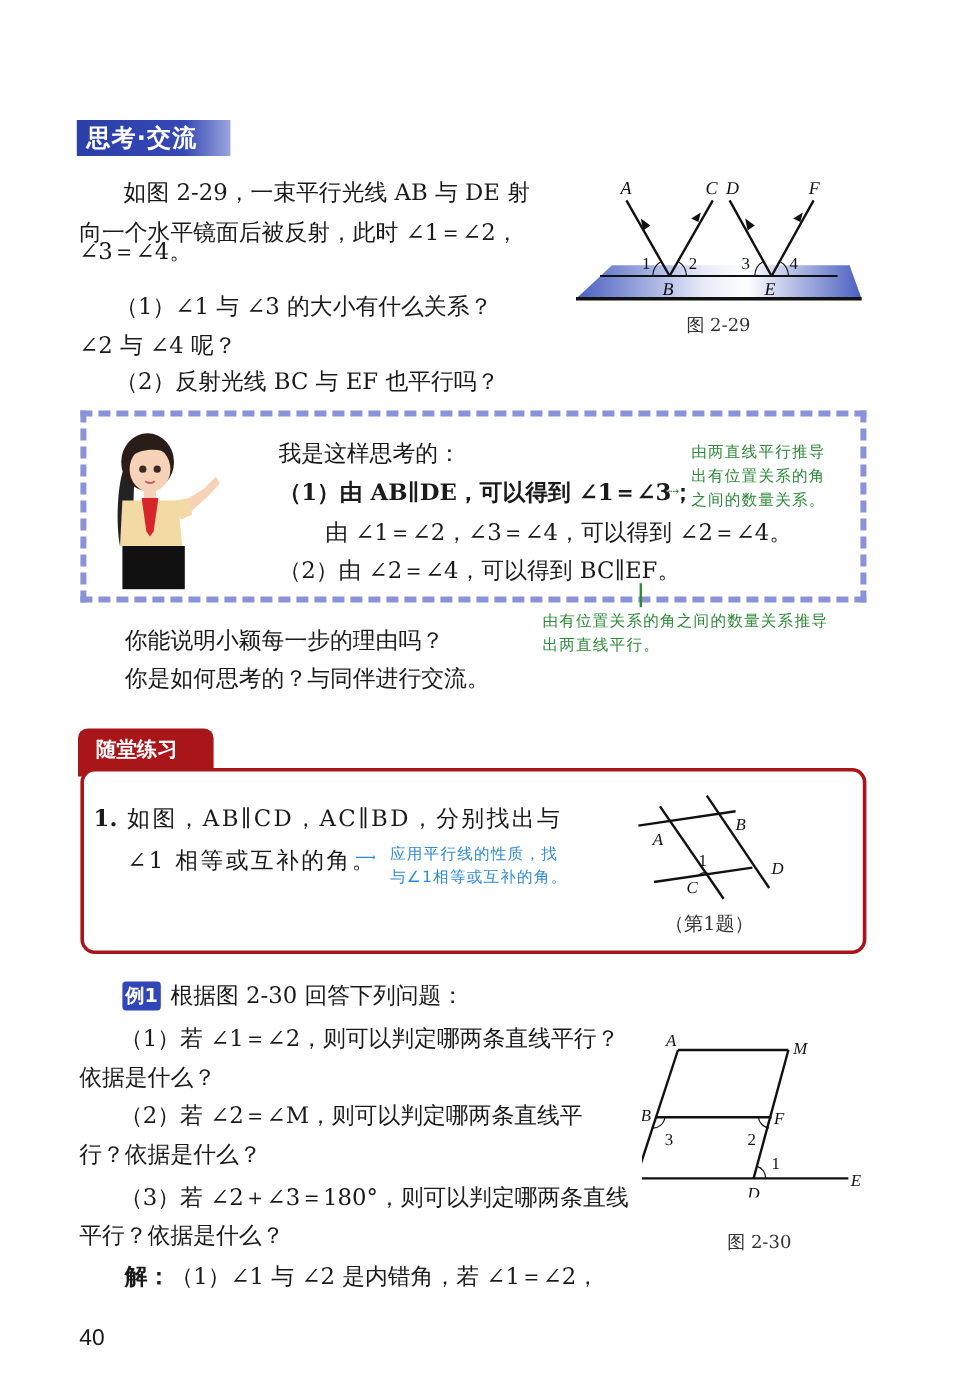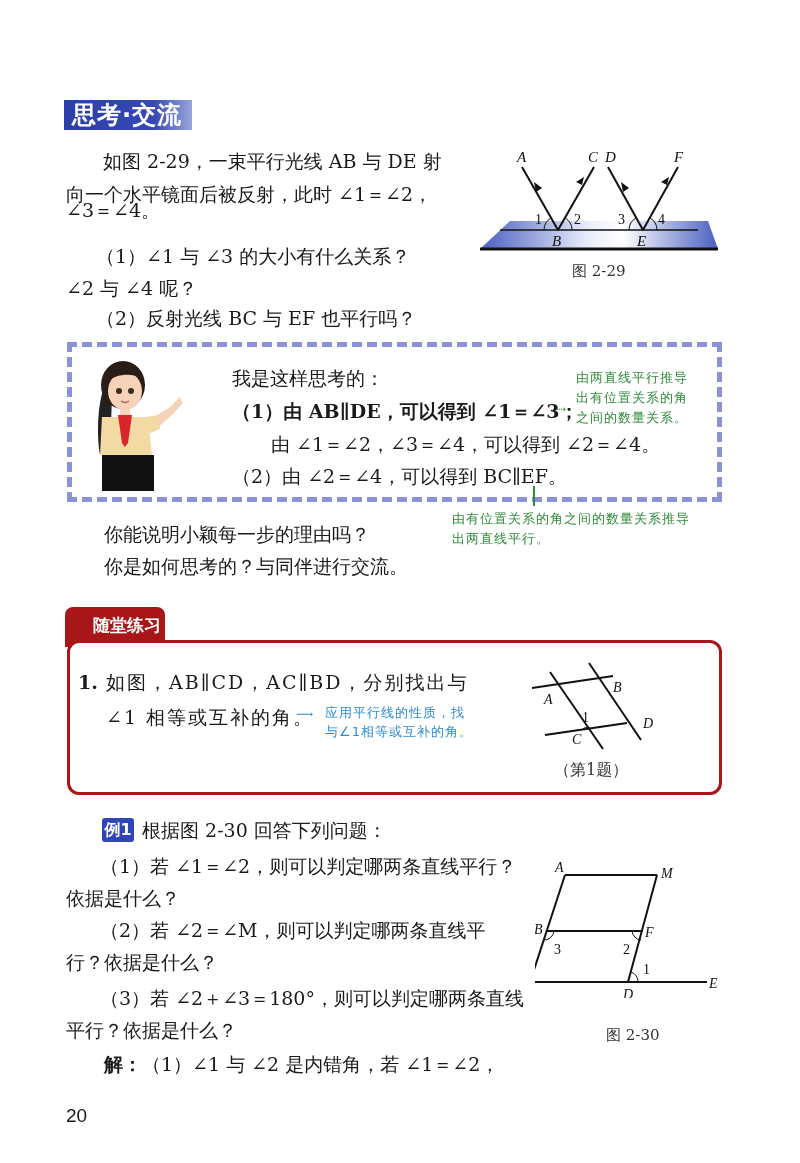--- a/index.html
+++ b/index.html
@@ -3,35 +3,35 @@
 <meta charset="utf-8">
 <style>
   * { box-sizing: border-box; margin: 0; padding: 0; }
   html, body { width: 800px; height: 1163px; background: #ffffff; overflow: hidden; }
   body { position: relative; font-family: "DejaVu Serif", "Liberation Serif", serif; color: #1a1a1a; }
   .abs { position: absolute; }
   .txt { font-size: 19px; line-height: 36px; white-space: nowrap; }
   .badge-blue {
     left: 64px; top: 100px; width: 128px; height: 30px;
     background: linear-gradient(90deg, #2b3fa8 0%, #3548b4 70%, #9aa6dd 100%);
-    color: #fff; font-family: "DejaVu Sans", sans-serif; font-weight: bold; font-size: 24px;
+    color: #fff; font-family: "DejaVu Sans", sans-serif; font-weight: bold; font-size: 20px;
     line-height: 30px; padding-left: 8px; letter-spacing: 1px;
   }
   .dash-box {
     left: 67px; top: 342px; width: 655px; height: 160px;
     border: 5px dashed #8a93d8;
   }
   .girl { left: 88px; top: 355px; width: 105px; height: 140px; }
   .green { color: #2e8b3a; font-size: 13px; line-height: 20px; font-family: "DejaVu Sans", sans-serif; letter-spacing: 1px; white-space: nowrap; }
   .blue-note { color: #2f8bd6; font-size: 13px; line-height: 20px; font-family: "DejaVu Sans", sans-serif; letter-spacing: 1px; white-space: nowrap; }
   .red-tab {
-    left: 65px; top: 607px; width: 100px; height: 40px;
+    left: 65px; top: 607px; width: 113px; height: 40px;
     background: #a8161a; color: #fff; border-radius: 8px 8px 0 0;
     font-family: "DejaVu Sans", sans-serif; font-weight: bold; font-size: 17px;
-    line-height: 36px; padding-left: 28px;
+    line-height: 36px; padding-left: 15px;
   }
   .red-box {
     left: 67px; top: 640px; width: 655px; height: 155px;
     border: 3px solid #a8161a; border-radius: 12px; background: #fff;
   }
   .ex-badge {
     left: 102px; top: 818px; width: 32px; height: 24px;
     background: #2f45b8; color: #fff; border-radius: 3px;
     font-family: "DejaVu Sans", sans-serif; font-weight: bold; font-size: 16px;
     line-height: 24px; text-align: center;
@@ -195,13 +195,13 @@
     </g>
     <g font-family="Liberation Serif, serif" font-size="14" fill="#111">
       <text x="19" y="96">3</text>
         <text x="88" y="96">2</text>
         <text x="108" y="116">1</text>
     </g>
   </svg>
 </div>
 <div class="abs caption" style="left:606px; top:1026px;">图 2-30</div>
 
-<div class="abs pagenum">20</div>
+<div class="abs pagenum">40</div>
 
 </body></html>

